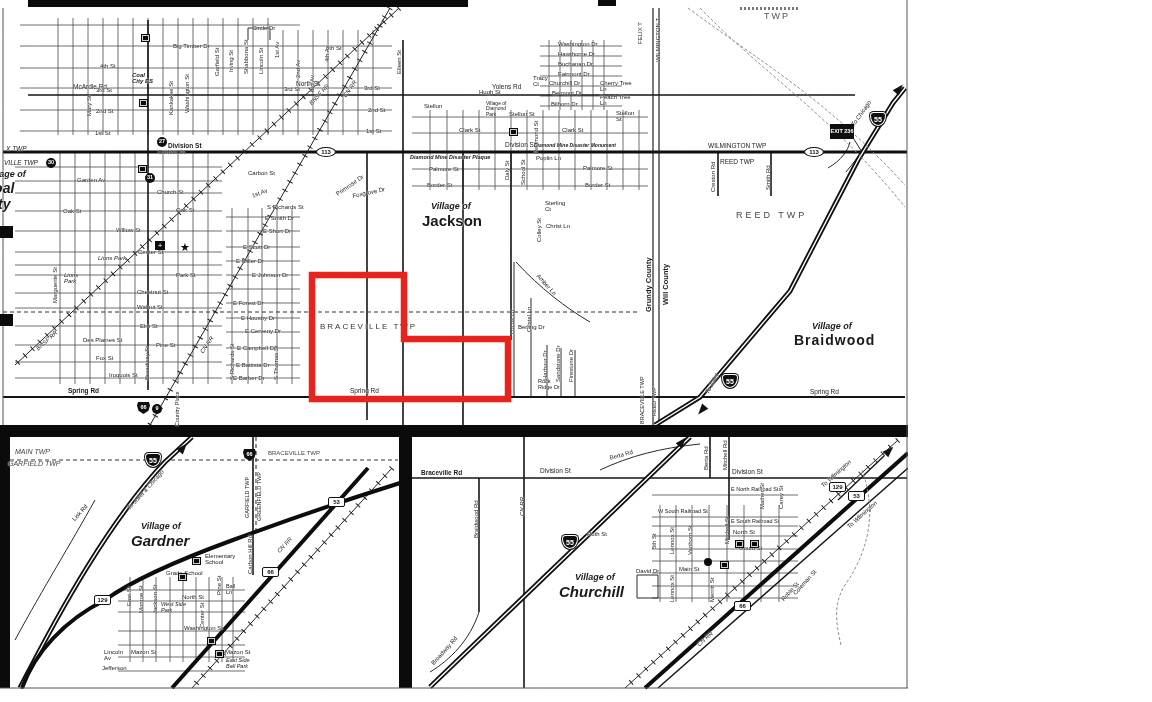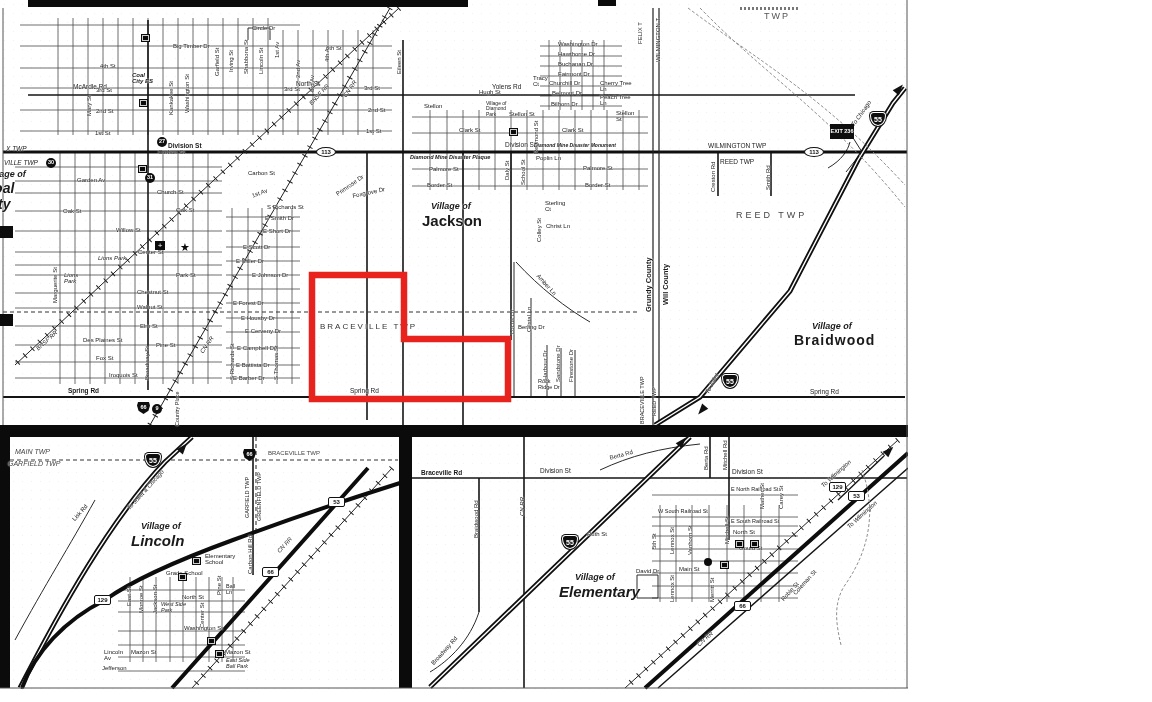--- a/index.html
+++ b/index.html
@@ -221,21 +221,21 @@
         <div class="lbl" style="left: 538px; top: 379px; font-size: 5.5px; width: 28px; white-space: normal;">Rock Ridge Dr</div>
         <div class="lbl" style="left: 15px; top: 448px; font-size: 7px; font-style: italic; color: rgb(68, 68, 68);">MAIN TWP</div>
         <div class="lbl" style="left: 8px; top: 460px; font-size: 7px; font-style: italic; color: rgb(68, 68, 68);">GARFIELD TWP</div>
         <div class="lbl" style="left: 268px; top: 450px; font-size: 6px; color: rgb(68, 68, 68);">BRACEVILLE TWP</div>
         <div class="lbl" style="left: 245px; top: 518px; font-size: 5.5px; transform: rotate(-90deg);">GARFIELD TWP</div>
         <div class="lbl" style="left: 257px; top: 521px; font-size: 5.5px; transform: rotate(-90deg);">GREENFIELD TWP</div>
         <div class="lbl" style="left: 247px; top: 574px; font-size: 6px; transform: rotate(-90deg);">Carbon Hill Rd</div>
         <div class="lbl" style="left: 71px; top: 518px; font-size: 6px; transform: rotate(-48deg);">Lisk Rd</div>
         <div class="lbl" style="left: 126px; top: 507px; font-size: 6px; font-style: italic; transform: rotate(-48deg);">To Joliet &amp; Chicago</div>
         <div class="lbl" style="left: 141px; top: 522px; font-size: 9px; font-weight: bold; font-style: italic;">Village of</div>
-        <div class="lbl" style="left: 131px; top: 533px; font-size: 15px; font-weight: bold; font-style: italic;">Lincoln</div>
+        <div class="lbl" style="left: 131px; top: 533px; font-size: 15px; font-weight: bold; font-style: italic;">Gardner</div>
         <div class="lbl" style="left: 205px; top: 553px; font-size: 6px; width: 34px; white-space: normal;">Elementary School</div>
         <div class="lbl" style="left: 166px; top: 570px; font-size: 6px;">Grade School</div>
         <div class="lbl" style="left: 182px; top: 594px; font-size: 6px;">North St</div>
         <div class="lbl" style="left: 126px; top: 606px; font-size: 6px; transform: rotate(-90deg);">East St</div>
         <div class="lbl" style="left: 138px; top: 613px; font-size: 6px; transform: rotate(-90deg);">Monroe St</div>
         <div class="lbl" style="left: 152px; top: 614px; font-size: 6px; transform: rotate(-90deg);">Jackson St</div>
         <div class="lbl" style="left: 199px; top: 628px; font-size: 6px; transform: rotate(-90deg);">Center St</div>
         <div class="lbl" style="left: 216px; top: 595px; font-size: 6px; transform: rotate(-90deg);">Pine St</div>
         <div class="lbl" style="left: 226px; top: 584px; font-size: 5.5px; width: 14px; white-space: normal;">Ball Ln</div>
         <div class="lbl" style="left: 161px; top: 602px; font-size: 5.5px; font-style: italic; width: 28px; white-space: normal;">West Side Park</div>
@@ -248,21 +248,21 @@
         <div class="lbl" style="left: 276px; top: 550px; font-size: 6px; font-style: italic; transform: rotate(-48deg);">CN RR</div>
         <div class="lbl" style="left: 421px; top: 470px; font-size: 6.5px; font-weight: bold;">Braceville Rd</div>
         <div class="lbl" style="left: 540px; top: 468px; font-size: 6.5px;">Division St</div>
         <div class="lbl" style="left: 732px; top: 469px; font-size: 6.5px;">Division St</div>
         <div class="lbl" style="left: 609px; top: 455px; font-size: 6px; transform: rotate(-15deg);">Berta Rd</div>
         <div class="lbl" style="left: 703px; top: 470px; font-size: 6px; transform: rotate(-90deg);">Berta Rd</div>
         <div class="lbl" style="left: 722px; top: 470px; font-size: 6px; transform: rotate(-90deg);">Mitchell Rd</div>
         <div class="lbl" style="left: 473px; top: 538px; font-size: 6px; transform: rotate(-90deg);">Braidwood Rd</div>
         <div class="lbl" style="left: 519px; top: 516px; font-size: 6px; font-style: italic; transform: rotate(-90deg);">CN RR</div>
         <div class="lbl" style="left: 575px; top: 573px; font-size: 9px; font-weight: bold; font-style: italic;">Village of</div>
-        <div class="lbl" style="left: 559px; top: 584px; font-size: 15px; font-weight: bold; font-style: italic;">Elementary</div>
+        <div class="lbl" style="left: 559px; top: 584px; font-size: 15px; font-weight: bold; font-style: italic;">Churchill</div>
         <div class="lbl" style="left: 430px; top: 662px; font-size: 6px; transform: rotate(-48deg);">Broadway Rd</div>
         <div class="lbl" style="left: 731px; top: 487px; font-size: 5.5px;">E North Railroad St</div>
         <div class="lbl" style="left: 658px; top: 509px; font-size: 5.5px;">W South Railroad St</div>
         <div class="lbl" style="left: 731px; top: 519px; font-size: 5.5px;">E South Railroad St</div>
         <div class="lbl" style="left: 733px; top: 529px; font-size: 6px;">North St</div>
         <div class="lbl" style="left: 739px; top: 545px; font-size: 6px;">Gould St</div>
         <div class="lbl" style="left: 679px; top: 566px; font-size: 6px;">Main St</div>
         <div class="lbl" style="left: 636px; top: 568px; font-size: 6px;">David Dr</div>
         <div class="lbl" style="left: 587px; top: 531px; font-size: 6px;">Ruth St</div>
         <div class="lbl" style="left: 651px; top: 549px; font-size: 6px; transform: rotate(-90deg);">5th St</div>

